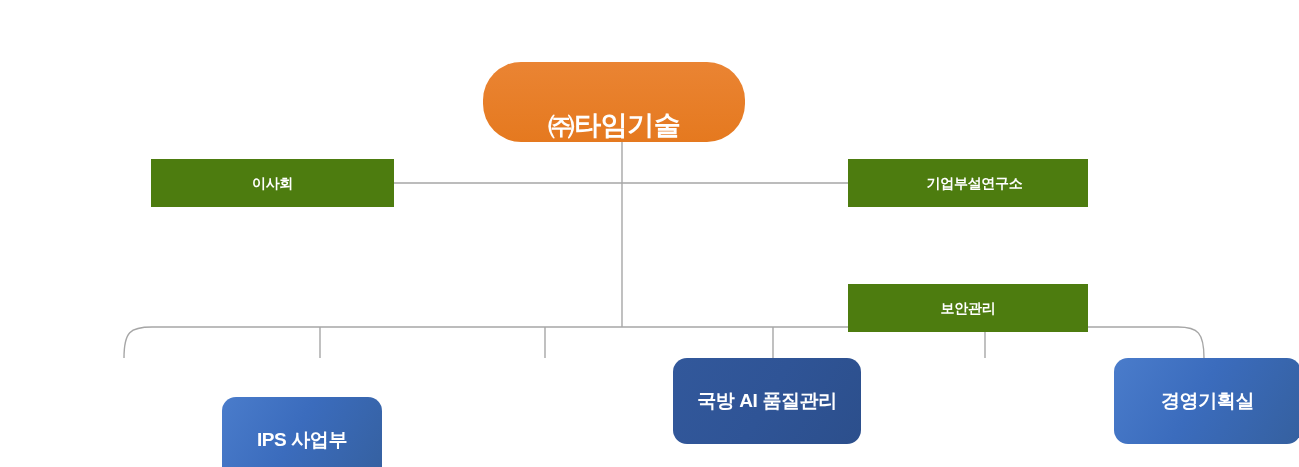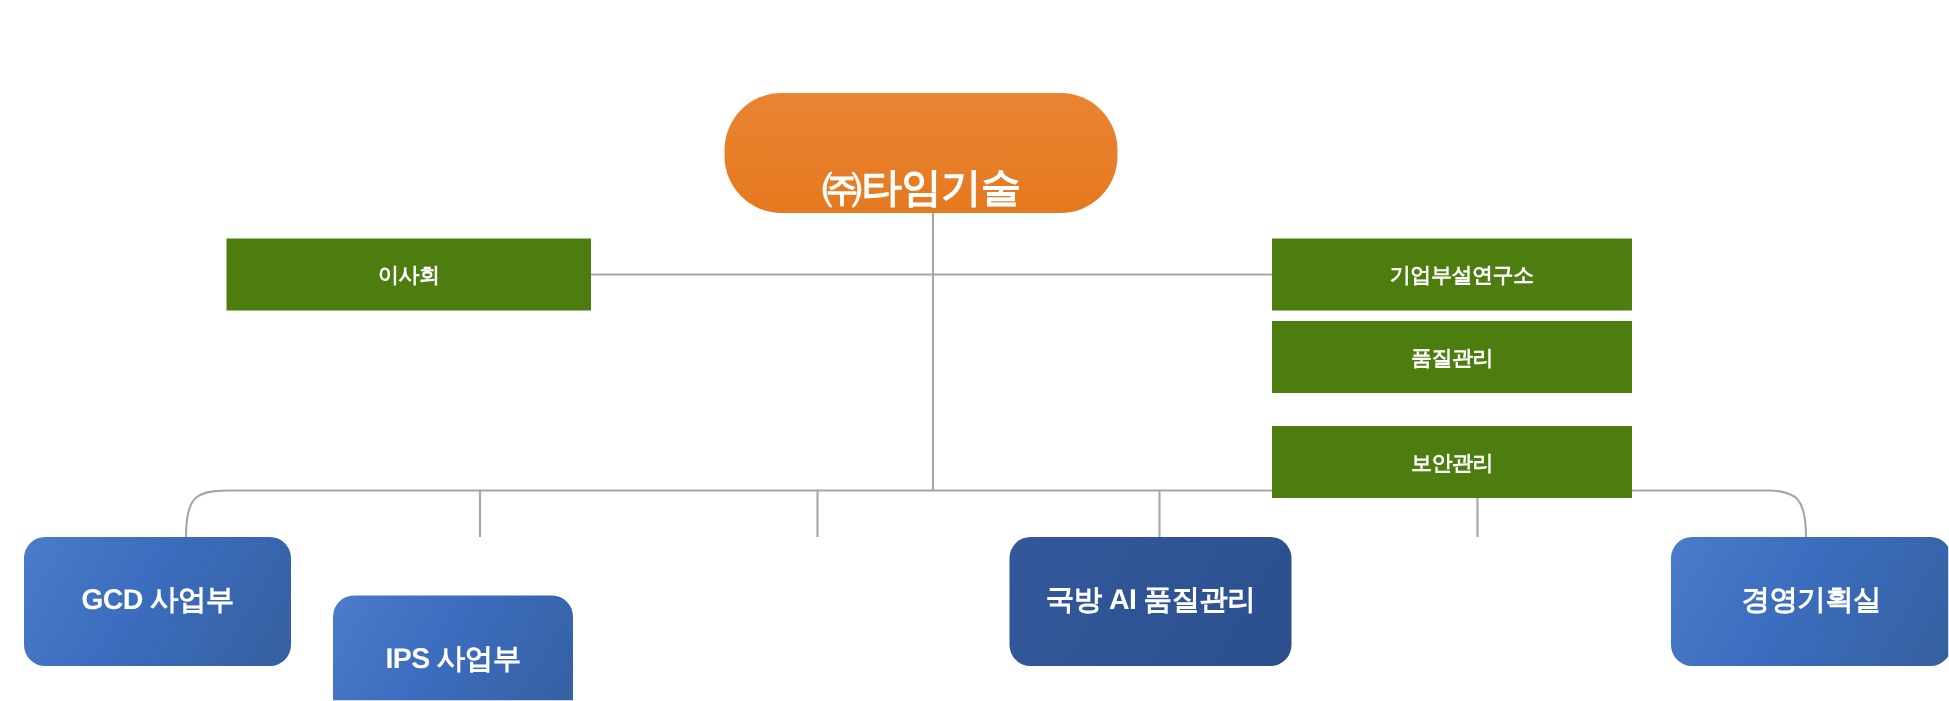--- a/index.html
+++ b/index.html
@@ -130,31 +130,25 @@
   </div>
 
   <div class="node node-staff node-board">
     <span>이사회</span>
   </div>
 
   <div class="node node-staff node-lab">
     <span>기업부설연구소</span>
   </div>
 
-  <div class="node node-staff node-quality">
-    <span>품질관리</span>
-  </div>
 
   <div class="node node-staff node-security">
     <span>보안관리</span>
   </div>
 
-  <div class="node node-div div-1 tone-medium">
-    <span>GCD 사업부</span>
-  </div>
 
   <div class="node node-div div-2 tone-medium">
     <span>IPS 사업부</span>
   </div>
 
 
   <div class="node node-div div-4 tone-dark">
     <span>국방 AI 품질관리</span>
   </div>
 

